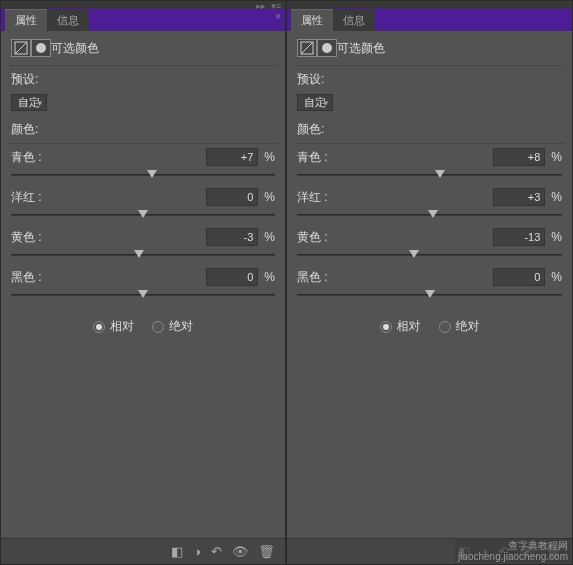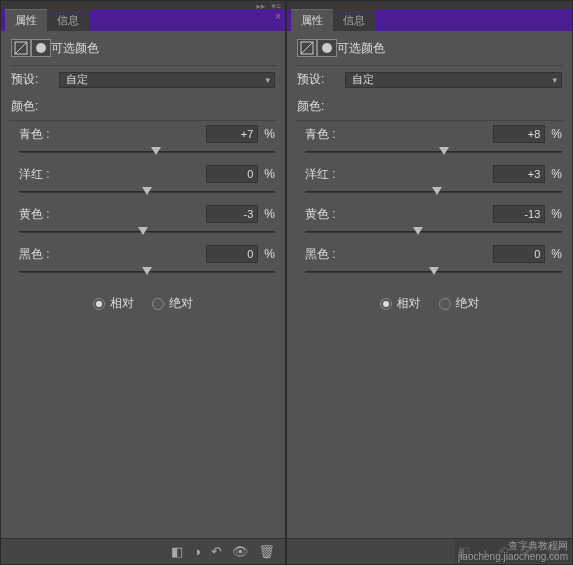--- a/index.html
+++ b/index.html
@@ -8,26 +8,26 @@
 .panel-right { width: 287px; }
 .tab-strip { height: 22px; background: #4c1d95; display: flex; align-items: flex-end; padding-left: 4px; position: relative; }
 .tab { padding: 3px 10px; font-size: 11px; color: #aaa; background: #3a3a3a; cursor: pointer; }
 .tab.active { background: #535353; color: #ddd; border-top: 1px solid #666; }
 .tab-icons { position: absolute; right: 4px; top: 2px; display: flex; gap: 6px; }
 .tab-icons span { color: #888; font-size: 10px; cursor: pointer; }
 .panel-title { display: flex; align-items: center; padding: 8px 10px; color: #ddd; font-size: 12px; }
 .icon-box { width: 20px; height: 18px; border: 1px solid #888; background: #444; display: flex; align-items: center; justify-content: center; }
 .icon-box svg { width: 14px; height: 14px; }
 .divider { height: 1px; background: #444; margin: 0 8px; }
-.row { display: flex; align-items: center; padding: 5px 10px; gap: 14px; color: #ddd; font-size: 12px; }
+.row { display: flex; align-items: flex-start; padding: 5px 10px; gap: 6px; color: #ddd; font-size: 12px; flex-direction: column; }
 .row label { min-width: 34px; }
 .select { flex: 1; height: 16px; background: #414141; border: 1px solid #333; color: #ddd; font-size: 11px; padding: 0 6px; display: flex; align-items: center; position: relative; cursor: pointer; }
 .select::after { content: "▾"; position: absolute; right: 4px; color: #aaa; font-size: 9px; }
 .swatch { width: 30px; height: 14px; border: 1px solid #222; margin-right: 4px; }
-.slider-block { padding: 4px 10px 2px 10px; color: #ddd; font-size: 12px; margin-left: 8px; }
+.slider-block { padding: 4px 10px 2px 10px; color: #ddd; font-size: 12px; }
 .slider-head { display: flex; align-items: center; justify-content: space-between; margin-bottom: 2px; }
 .val-box { width: 52px; height: 18px; background: #414141; border: 1px solid #333; color: #ddd; font-size: 11px; text-align: right; padding: 0 4px; line-height: 16px; }
 .pct { margin-left: 6px; }
 .slider-head .right { display: flex; align-items: center; }
 .track { position: relative; height: 14px; }
 .rail { position: absolute; top: 6px; left: 0; right: 0; height: 2px; background: #3a3a3a; border-top: 1px solid #2a2a2a; }
 .thumb { position: absolute; top: 2px; width: 0; height: 0; border-left: 5px solid transparent; border-right: 5px solid transparent; border-top: 8px solid #bbb; transform: translateX(-5px); cursor: pointer; }
 .radios { display: flex; justify-content: center; gap: 18px; padding: 14px 0; color: #ddd; font-size: 12px; text-align: center; }
 .radio { display: flex; align-items: center; gap: 5px; cursor: pointer; }
 .radio-dot { width: 12px; height: 12px; border-radius: 50%; border: 1px solid #888; background: #555; display: flex; align-items: center; justify-content: center; }

